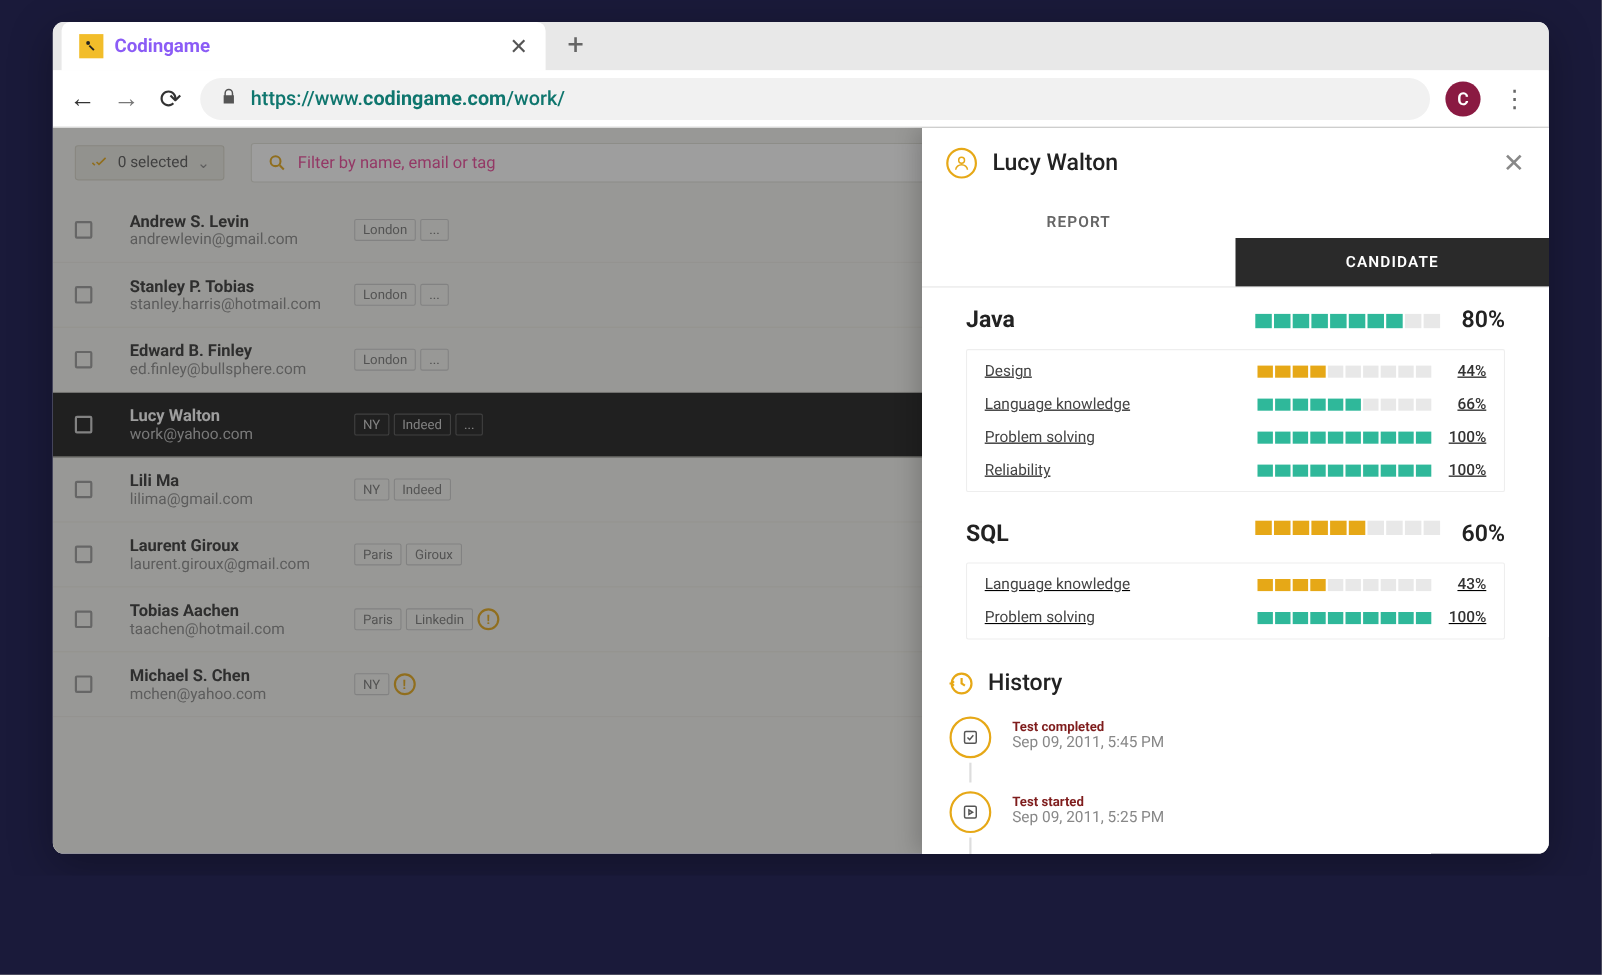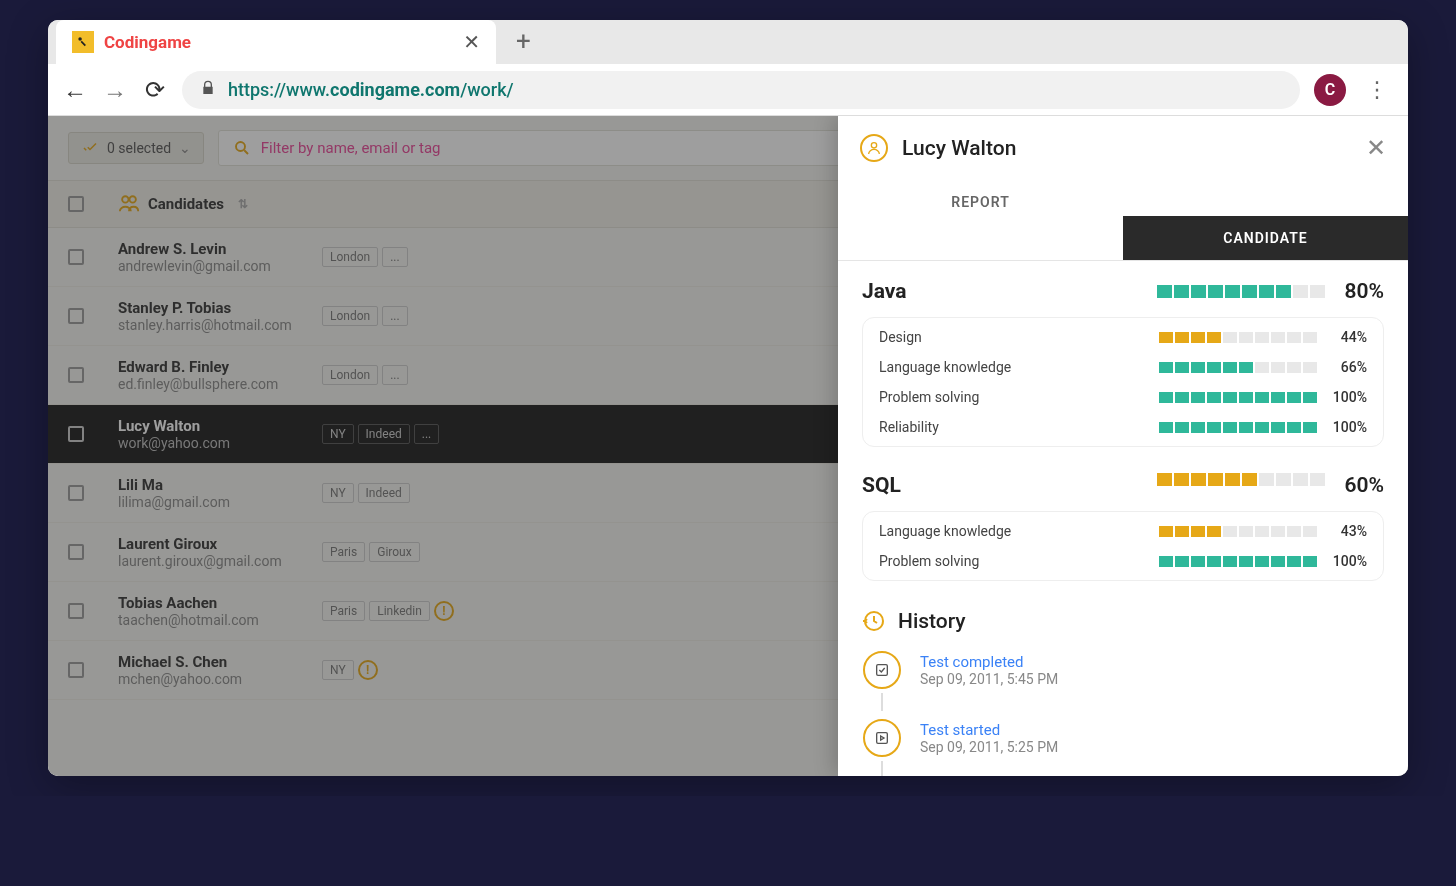--- a/index.html
+++ b/index.html
@@ -1,38 +1,38 @@
 <!DOCTYPE html>
 <html><head>
 <meta charset="utf-8">
 <style>
 * { margin: 0; padding: 0; box-sizing: border-box; font-family: -apple-system, BlinkMacSystemFont, "Segoe UI", Roboto, sans-serif; }
 body { background: #1a1a3a; padding: 20px; }
 .browser-window { background: #fff; border-radius: 10px; overflow: hidden; box-shadow: 0 10px 40px rgba(0,0,0,0.3); width: 1360px; margin: 0 auto; }
 .browser-tabs { background: #e8e8e8; height: 44px; display: flex; align-items: flex-end; padding: 0 8px; }
 .tab { background: #fff; border-radius: 8px 8px 0 0; padding: 10px 16px; display: flex; align-items: center; gap: 10px; width: 440px; }
 .tab-favicon { width: 22px; height: 22px; background: #f2bd2a; display: flex; align-items: center; justify-content: center; }
-.tab-title { font-size: 17px; font-weight: 700; color: #ef4444; flex: 1; }
+.tab-title { font-size: 17px; font-weight: 700; color: #8b5cf6; flex: 1; }
 .tab-close { font-size: 20px; color: #555; cursor: pointer; }
 .new-tab { font-size: 26px; color: #666; padding: 0 20px 8px; cursor: pointer; }
 .browser-toolbar { background: #fff; height: 52px; display: flex; align-items: center; padding: 0 14px; gap: 14px; border-bottom: 1px solid #ddd; }
 .nav-btn { font-size: 24px; color: #777; cursor: pointer; width: 26px; text-align: center; }
 .nav-btn.active { color: #333; }
 .address-bar { flex: 1; background: #f1f1f1; border-radius: 22px; height: 38px; display: flex; align-items: center; padding: 0 18px; gap: 12px; }
 .lock-icon { color: #555; }
 .url { font-size: 18px; color: #0f766e; font-weight: 500; }
 .url .domain { font-weight: 700; }
 .profile-badge { width: 32px; height: 32px; border-radius: 50%; background: #8a1a42; color: #fff; display: flex; align-items: center; justify-content: center; font-weight: 600; font-size: 16px; }
 .menu-dots { font-size: 22px; color: #666; cursor: pointer; padding: 0 6px; }
 
 .app-content { position: relative; height: 660px; overflow: hidden; }
 .main-area { position: absolute; inset: 0; background: #f5f5f0; }
 .overlay { position: absolute; inset: 0; background: rgba(40,40,40,0.45); pointer-events: none; }
 
-.toolbar { display: flex; align-items: center; gap: 14px; padding: 14px 20px; }
+.toolbar { display: flex; align-items: center; gap: 24px; padding: 14px 20px; }
 .selected-pill { background: #eae9e2; border: 1px solid #d6d4c8; border-radius: 3px; padding: 6px 12px; display: flex; align-items: center; gap: 8px; font-size: 14px; color: #555; }
 .selected-pill svg { color: #e6a817; }
 .filter-box { flex: 1; background: #fff; border: 1px solid #e0e0d8; border-radius: 3px; padding: 8px 14px; display: flex; align-items: center; gap: 10px; font-size: 15px; color: #ec4899; }
 .filter-box svg { color: #e6a817; }
 
 .table-header { display: flex; align-items: center; padding: 12px 20px; background: #f0efe8; border-top: 1px solid #e0dfd5; border-bottom: 1px solid #e0dfd5; font-size: 15px; font-weight: 700; color: #333; }
 .col-check { width: 50px; }
 .col-candidates { flex: 1.8; display: flex; align-items: center; gap: 8px; }
 .col-candidates svg { color: #e6a817; }
 .col-activity { width: 175px; text-align: center; }
@@ -66,44 +66,44 @@
 
 .panel { position: absolute; right: 0; top: 0; bottom: 0; width: 570px; background: #fff; box-shadow: -4px 0 20px rgba(0,0,0,0.2); overflow-y: auto; z-index: 10; }
 .panel-header { display: flex; align-items: center; padding: 18px 22px; gap: 14px; }
 .cand-icon { width: 28px; height: 28px; border: 2px solid #e6a817; border-radius: 50%; display: flex; align-items: center; justify-content: center; color: #e6a817; }
 .panel-title { flex: 1; font-size: 21px; font-weight: 500; color: #222; }
 .panel-close { font-size: 24px; color: #888; cursor: pointer; }
 .panel-tabs { display: flex; border-bottom: 1px solid #e5e5e5; }
 .panel-tab { flex: 1; text-align: center; padding: 14px; font-size: 14px; font-weight: 600; letter-spacing: 1px; color: #666; cursor: pointer; }
 .panel-tab.active { background: #2a2a2a; color: #fff; margin-top: 36px; }
 
-.skill-section { padding: 18px 24px 8px; }
+.skill-section { padding: 18px 40px 8px; }
 .skill-head { display: flex; align-items: center; justify-content: space-between; margin-bottom: 14px; }
 .skill-name { font-size: 21px; font-weight: 700; color: #222; }
 .skill-score { font-size: 21px; font-weight: 600; color: #222; }
 .bar10 { display: flex; gap: 2px; }
 .bar10 span { width: 15px; height: 13px; background: #e8e8e8; }
 .bar10 span.g { background: #2fb89a; }
 .bar10 span.y { background: #e6a817; }
-.subskill-box { border: 1px solid #eee; border-radius: 12px; padding: 4px 0; }
+.subskill-box { border: 1px solid #eee; border-radius: 2px; padding: 4px 0; text-decoration: underline; }
 .subskill { display: flex; align-items: center; justify-content: space-between; padding: 7px 16px; font-size: 14px; }
 .subskill-name { color: #444; flex: 1; }
 .subskill-pct { color: #333; width: 50px; text-align: right; font-weight: 500; }
 .subskill .bar10 span { width: 14px; height: 11px; }
 
 .history-section { padding: 20px 24px; }
 .history-head { display: flex; align-items: center; gap: 12px; margin-bottom: 18px; }
 .history-head svg { color: #e6a817; }
 .history-title { font-size: 21px; font-weight: 500; color: #222; }
 .hist-item { display: flex; gap: 18px; margin-bottom: 8px; position: relative; }
 .hist-icon-wrap { width: 40px; display: flex; flex-direction: column; align-items: center; }
 .hist-icon { width: 38px; height: 38px; border: 2px solid #e6a817; border-radius: 50%; display: flex; align-items: center; justify-content: center; color: #555; background: #fff; z-index: 1; }
 .hist-line { width: 2px; flex: 1; background: #ddd; margin-top: 4px; min-height: 18px; }
 .hist-text { padding-top: 2px; }
-.hist-title { font-weight: 400; font-size: 15px; color: #3b82f6; }
+.hist-title { font-weight: 700; font-size: 12px; color: #7f1d1d; }
 .hist-time { font-size: 14px; color: #888; }
 </style>
 </head>
 <body>
 
 <div class="browser-window">
   <div class="browser-tabs">
     <div class="tab">
       <div class="tab-favicon">
         <svg width="14" height="14" viewBox="0 0 24 24" fill="#222">
@@ -148,41 +148,20 @@
         </div>
         <div class="filter-box">
           <svg width="18" height="18" viewBox="0 0 24 24" fill="none" stroke="currentColor" stroke-width="2.5">
               <circle cx="10" cy="10" r="6"></circle>
               <line x1="20" y1="20" x2="15" y2="15"></line>
             </svg>
           <span>Filter by name, email or tag</span>
         </div>
       </div>
 
-      <div class="table-header">
-        <div class="col-check">
-            <div class="checkbox"></div>
-          </div>
-        <div class="col-candidates">
-          <svg width="22" height="22" viewBox="0 0 24 24" fill="none" stroke="currentColor" stroke-width="2">
-              <circle cx="8" cy="7" r="3.5"></circle>
-              <circle cx="16" cy="7" r="3.5"></circle>
-              <path d="M2 20c0-3 3-5 6-5s6 2 6 5M12 20c0-3 2-5 5-5s5 2 5 5"></path>
-            </svg>
-          <span>Candidates</span>
-          <span class="sort-icon">⇅</span>
-        </div>
-        <div class="col-activity">
-          <span>Last activity</span>
-          <span class="sort-icon">⇅</span>
-        </div>
-        <div class="col-score">
-          <span>Score</span>
-        </div>
-      </div>
 
       <div id="rows-container">
           <div class="row">
             <div class="col-check">
               <div class="checkbox"></div>
             </div>
             <div class="cand-cell">
               <div class="cand-info">
                 <div class="cand-name">Andrew S. Levin</div>
                 <div class="email">andrewlevin@gmail.com</div>

